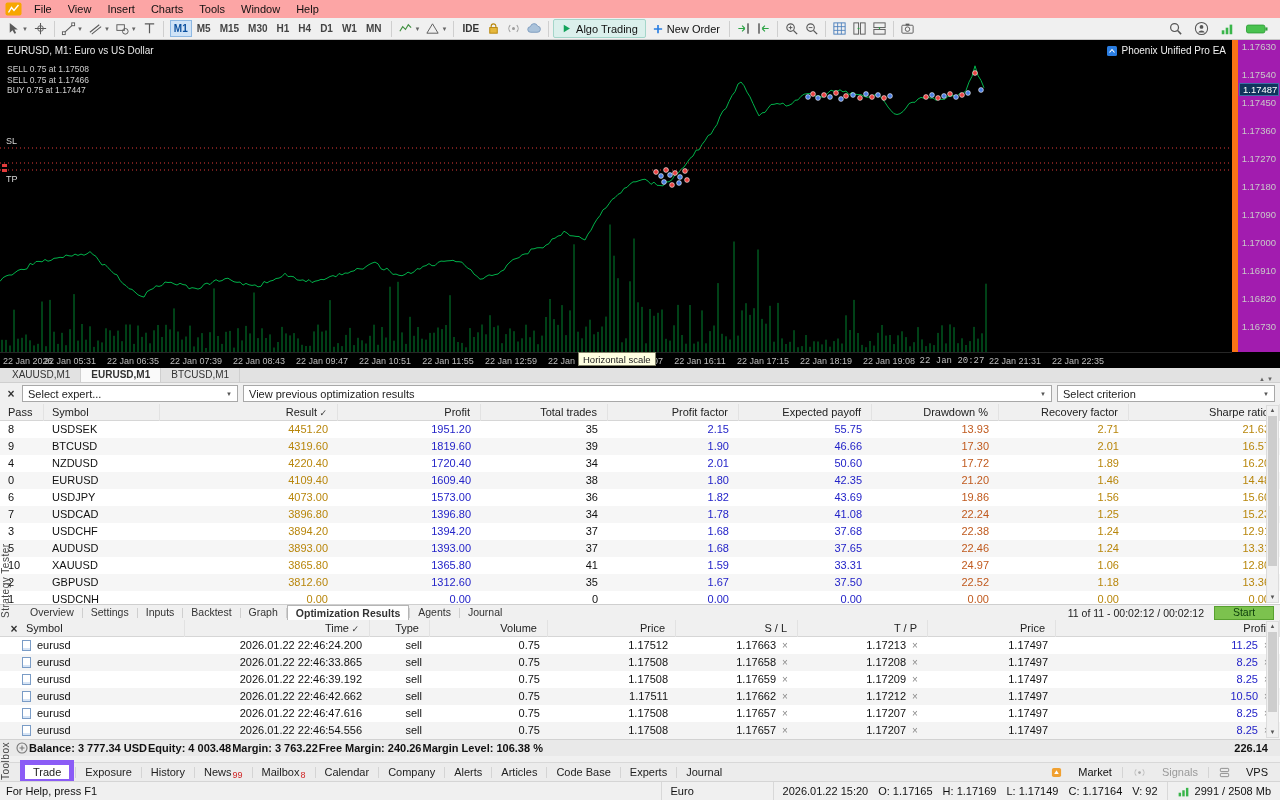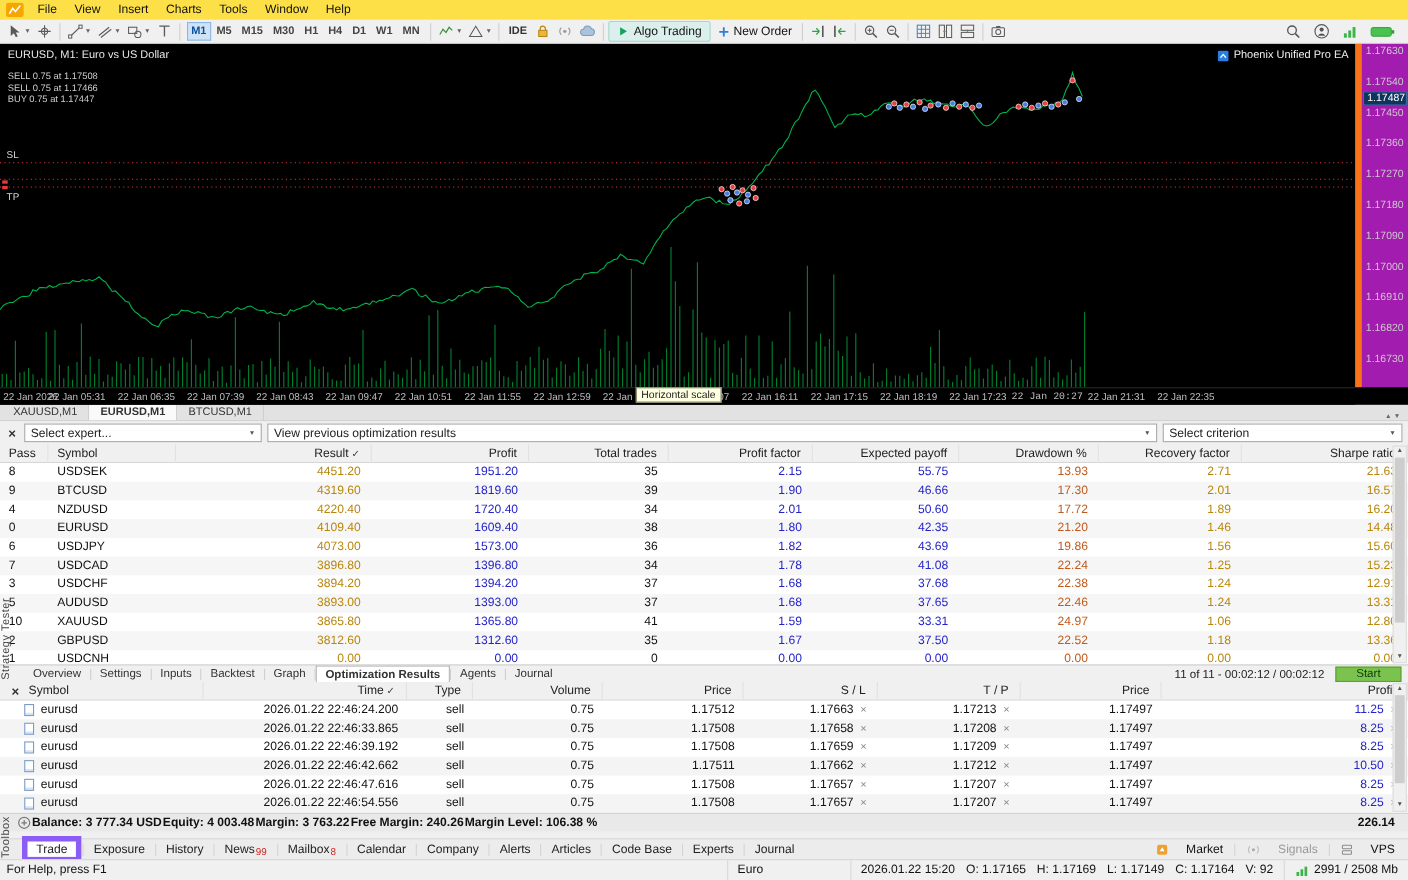--- a/index.html
+++ b/index.html
@@ -1,19 +1,19 @@
 <!DOCTYPE html>
 <html><head>
 <meta charset="utf-8">
 <style>
 *{margin:0;padding:0;box-sizing:border-box}
 html,body{width:1280px;height:800px;overflow:hidden;font-family:"Liberation Sans","DejaVu Sans",sans-serif;font-size:11px;color:#111;background:#f0f0f0}
 #app{position:relative;width:1280px;height:800px;display:flex;flex-direction:column}
 
-.menubar{height:18px;display:flex;align-items:center;background:#fde047;padding-left:2px}
+.menubar{height:18px;display:flex;align-items:center;background:#fca5a5;padding-left:2px}
 .logo{width:17px;height:14px;margin:0 4px 0 3px;display:inline-flex}
 .menu-item{padding:1px 8px;font-size:11px;cursor:default}
 
 .toolbar{height:22px;display:flex;align-items:center;background:#f0f0f0;border-bottom:1px solid #c6c6c6;padding:0 4px;gap:1px}
 .tsep{width:1px;height:16px;background:#cfcfcf;margin:0 3px}
 .tbtn{display:inline-flex;align-items:center;height:20px;padding:0 2px;gap:1px}
 .caret{font-size:6px;color:#666}
 #timeframes{display:inline-flex;gap:1px;margin:0 2px}
 .tf{font-size:10px;font-weight:bold;color:#444;padding:2px 3px;border:1px solid transparent}
 .tf.active{background:#cfe3f7;border-color:#8db8e3;color:#0a4f9e}
@@ -637,21 +637,21 @@
         <span class="ta-label" style="left: 259px; transform: translateX(-50%);">22 Jan 08:43</span>
         <span class="ta-label" style="left: 322px; transform: translateX(-50%);">22 Jan 09:47</span>
         <span class="ta-label" style="left: 385px; transform: translateX(-50%);">22 Jan 10:51</span>
         <span class="ta-label" style="left: 448px; transform: translateX(-50%);">22 Jan 11:55</span>
         <span class="ta-label" style="left: 511px; transform: translateX(-50%);">22 Jan 12:59</span>
         <span class="ta-label" style="left: 574px; transform: translateX(-50%);">22 Jan 14:03</span>
         <span class="ta-label" style="left: 637px; transform: translateX(-50%);">22 Jan 15:07</span>
         <span class="ta-label" style="left: 700px; transform: translateX(-50%);">22 Jan 16:11</span>
         <span class="ta-label" style="left: 763px; transform: translateX(-50%);">22 Jan 17:15</span>
         <span class="ta-label" style="left: 826px; transform: translateX(-50%);">22 Jan 18:19</span>
-        <span class="ta-label" style="left: 889px; transform: translateX(-50%);">22 Jan 17:23</span>
+        <span class="ta-label" style="left: 889px; transform: translateX(-50%);">22 Jan 19:08</span>
         <span class="ta-label" style="left: 952px; transform: translateX(-50%); font-family: Liberation Mono, monospace;">22 Jan 20:27</span>
         <span class="ta-label" style="left: 1015px; transform: translateX(-50%);">22 Jan 21:31</span>
         <span class="ta-label" style="left: 1078px; transform: translateX(-50%);">22 Jan 22:35</span>
       </div>
     <div class="tooltip">Horizontal scale</div>
   </div>
 
   <div class="chart-tabs">
     <span id="chart-tabs-c" style="display:flex">
         <span class="ctab">XAUUSD,M1</span>

